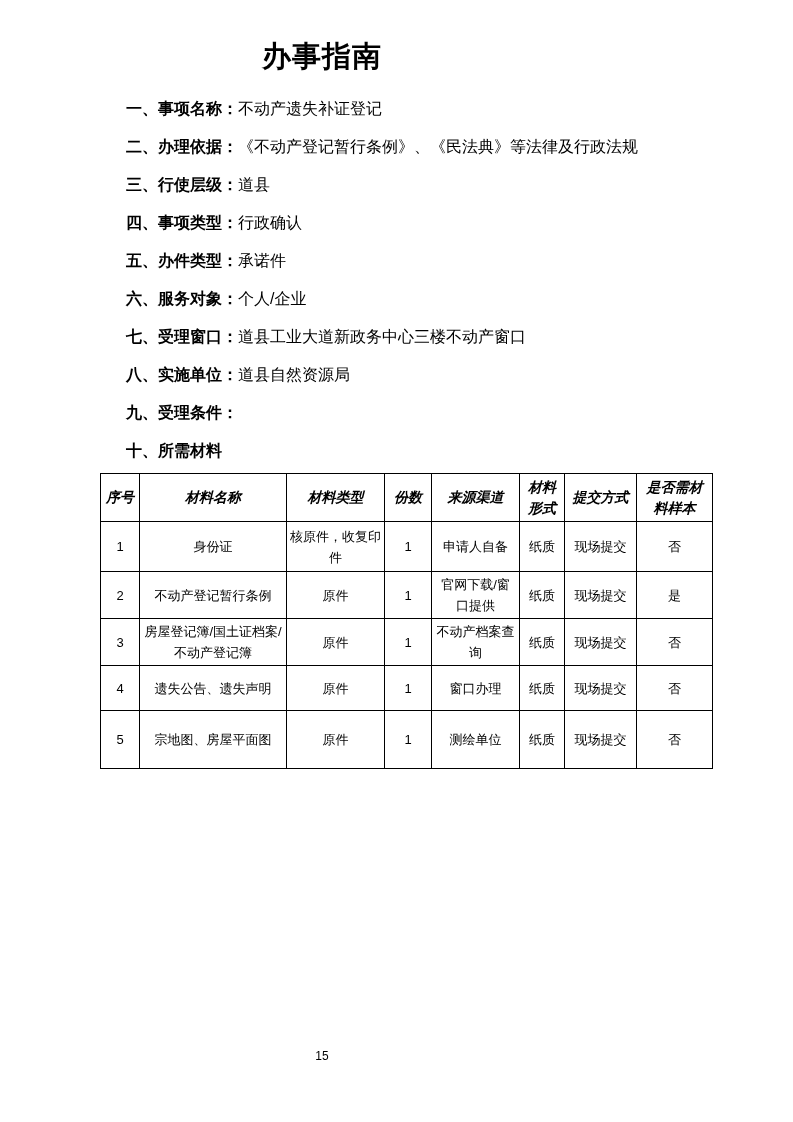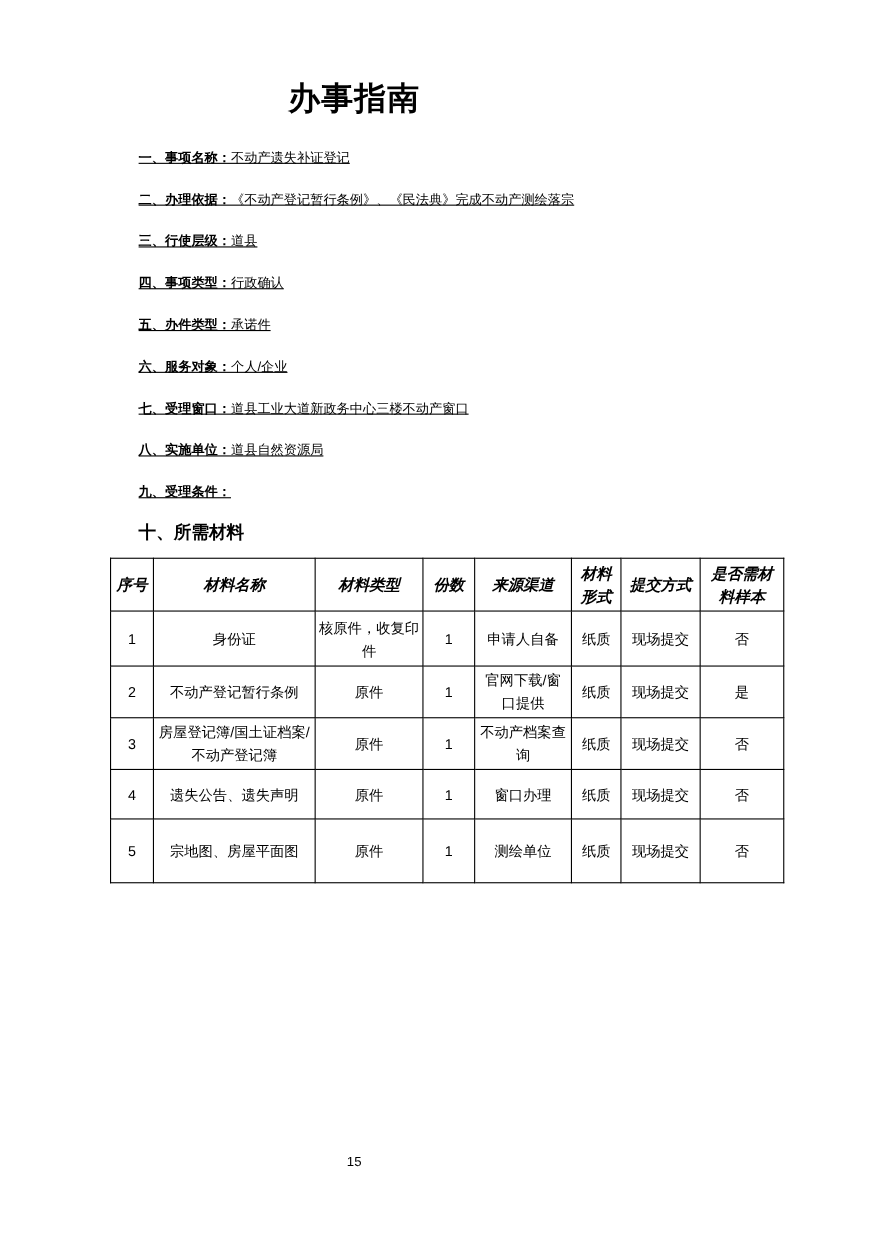--- a/index.html
+++ b/index.html
@@ -11,38 +11,37 @@
     width: 793px;
     height: 1122px;
     font-family: "Liberation Sans", "DejaVu Sans", sans-serif;
     color: #000000;
     overflow: hidden;
   }
   .page {
     box-sizing: border-box;
     width: 644px;
     height: 1122px;
-    padding: 72px 84px 0 84px;
+    padding: 38px 84px 0 84px;
     position: relative;
   }
   .doc-title {
     margin: 0 0 16px 0;
     text-align: center;
     font-size: 29px;
     line-height: 36px;
     font-weight: 700;
     letter-spacing: 1px;
   }
   .item {
     margin: 0;
     padding-left: 42px;
-    font-size: 12px;
+    font-size: 16px;
     line-height: 38px;
     white-space: nowrap;
-    text-decoration: underline;
   }
   .item-label {
     font-weight: 700;
   }
   .conditions p {
     margin: 0;
     font-size: 16px;
     line-height: 37px;
     text-indent: 40px;
     text-align: justify;
@@ -102,21 +101,21 @@
 
 <div class="page">
 
   <h1 class="doc-title">办事指南</h1>
 
   <div class="items">
     <p class="item">
       <span class="item-label">一、事项名称：</span><span>不动产遗失补证登记</span>
     </p>
     <p class="item">
-      <span class="item-label">二、办理依据：</span><span>《不动产登记暂行条例》、《民法典》完成不动产测绘落宗</span>
+      <span class="item-label">二、办理依据：</span><span>《不动产登记暂行条例》、《民法典》等法律及行政法规</span>
     </p>
     <p class="item">
       <span class="item-label">三、行使层级：</span><span>道县</span>
     </p>
     <p class="item">
       <span class="item-label">四、事项类型：</span><span>行政确认</span>
     </p>
     <p class="item">
       <span class="item-label">五、办件类型：</span><span>承诺件</span>
     </p>

